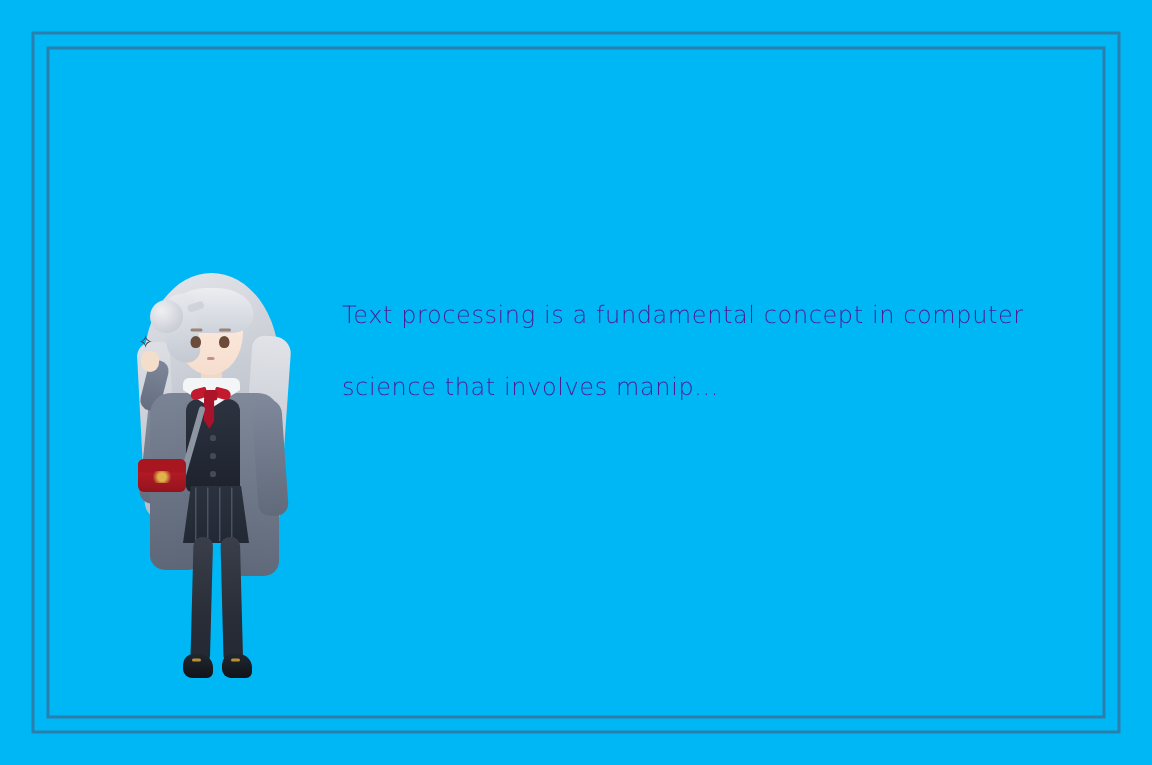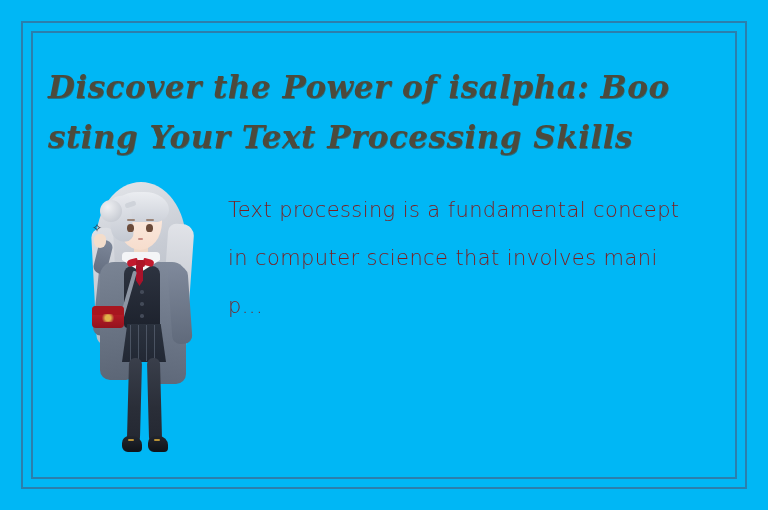--- a/index.html
+++ b/index.html
@@ -61,24 +61,24 @@
   }
 
   
   .body-text {
     position: absolute;
     left: 228px;
     top: 186px;
     width: 462px;
     font-family: "DejaVu Sans", "Liberation Sans", sans-serif;
     font-weight: 300;
-    font-size: 21px;
+    font-size: 16px;
     line-height: 48px;
     letter-spacing: 0.4px;
-    color: #7f1d1d;
+    color: #4c1d95;
     word-break: break-all;
   }
 
   
   .character {
     position: absolute;
     left: 72px;
     top: 178px;
     width: 140px;
     height: 280px;
@@ -247,22 +247,20 @@
   .shoe-buckle.r { left: 82px; }
 </style>
 </head>
 <body>
 
 <div id="poster">
 
   <div class="frame-outer"></div>
   <div class="frame-inner"></div>
 
-  <div class="title">Discover the Power of isalpha: Boo
-sting Your Text Processing Skills</div>
 
   <div class="body-text">Text processing is a fundamental concept in computer science that involves manip...</div>
 
   <div class="character">
     <div class="hair-back"></div>
     <div class="hair-strand-l"></div>
     <div class="hair-strand-r"></div>
 
     <div class="coat-sleeve-l"></div>
     <div class="arm-up"></div>

